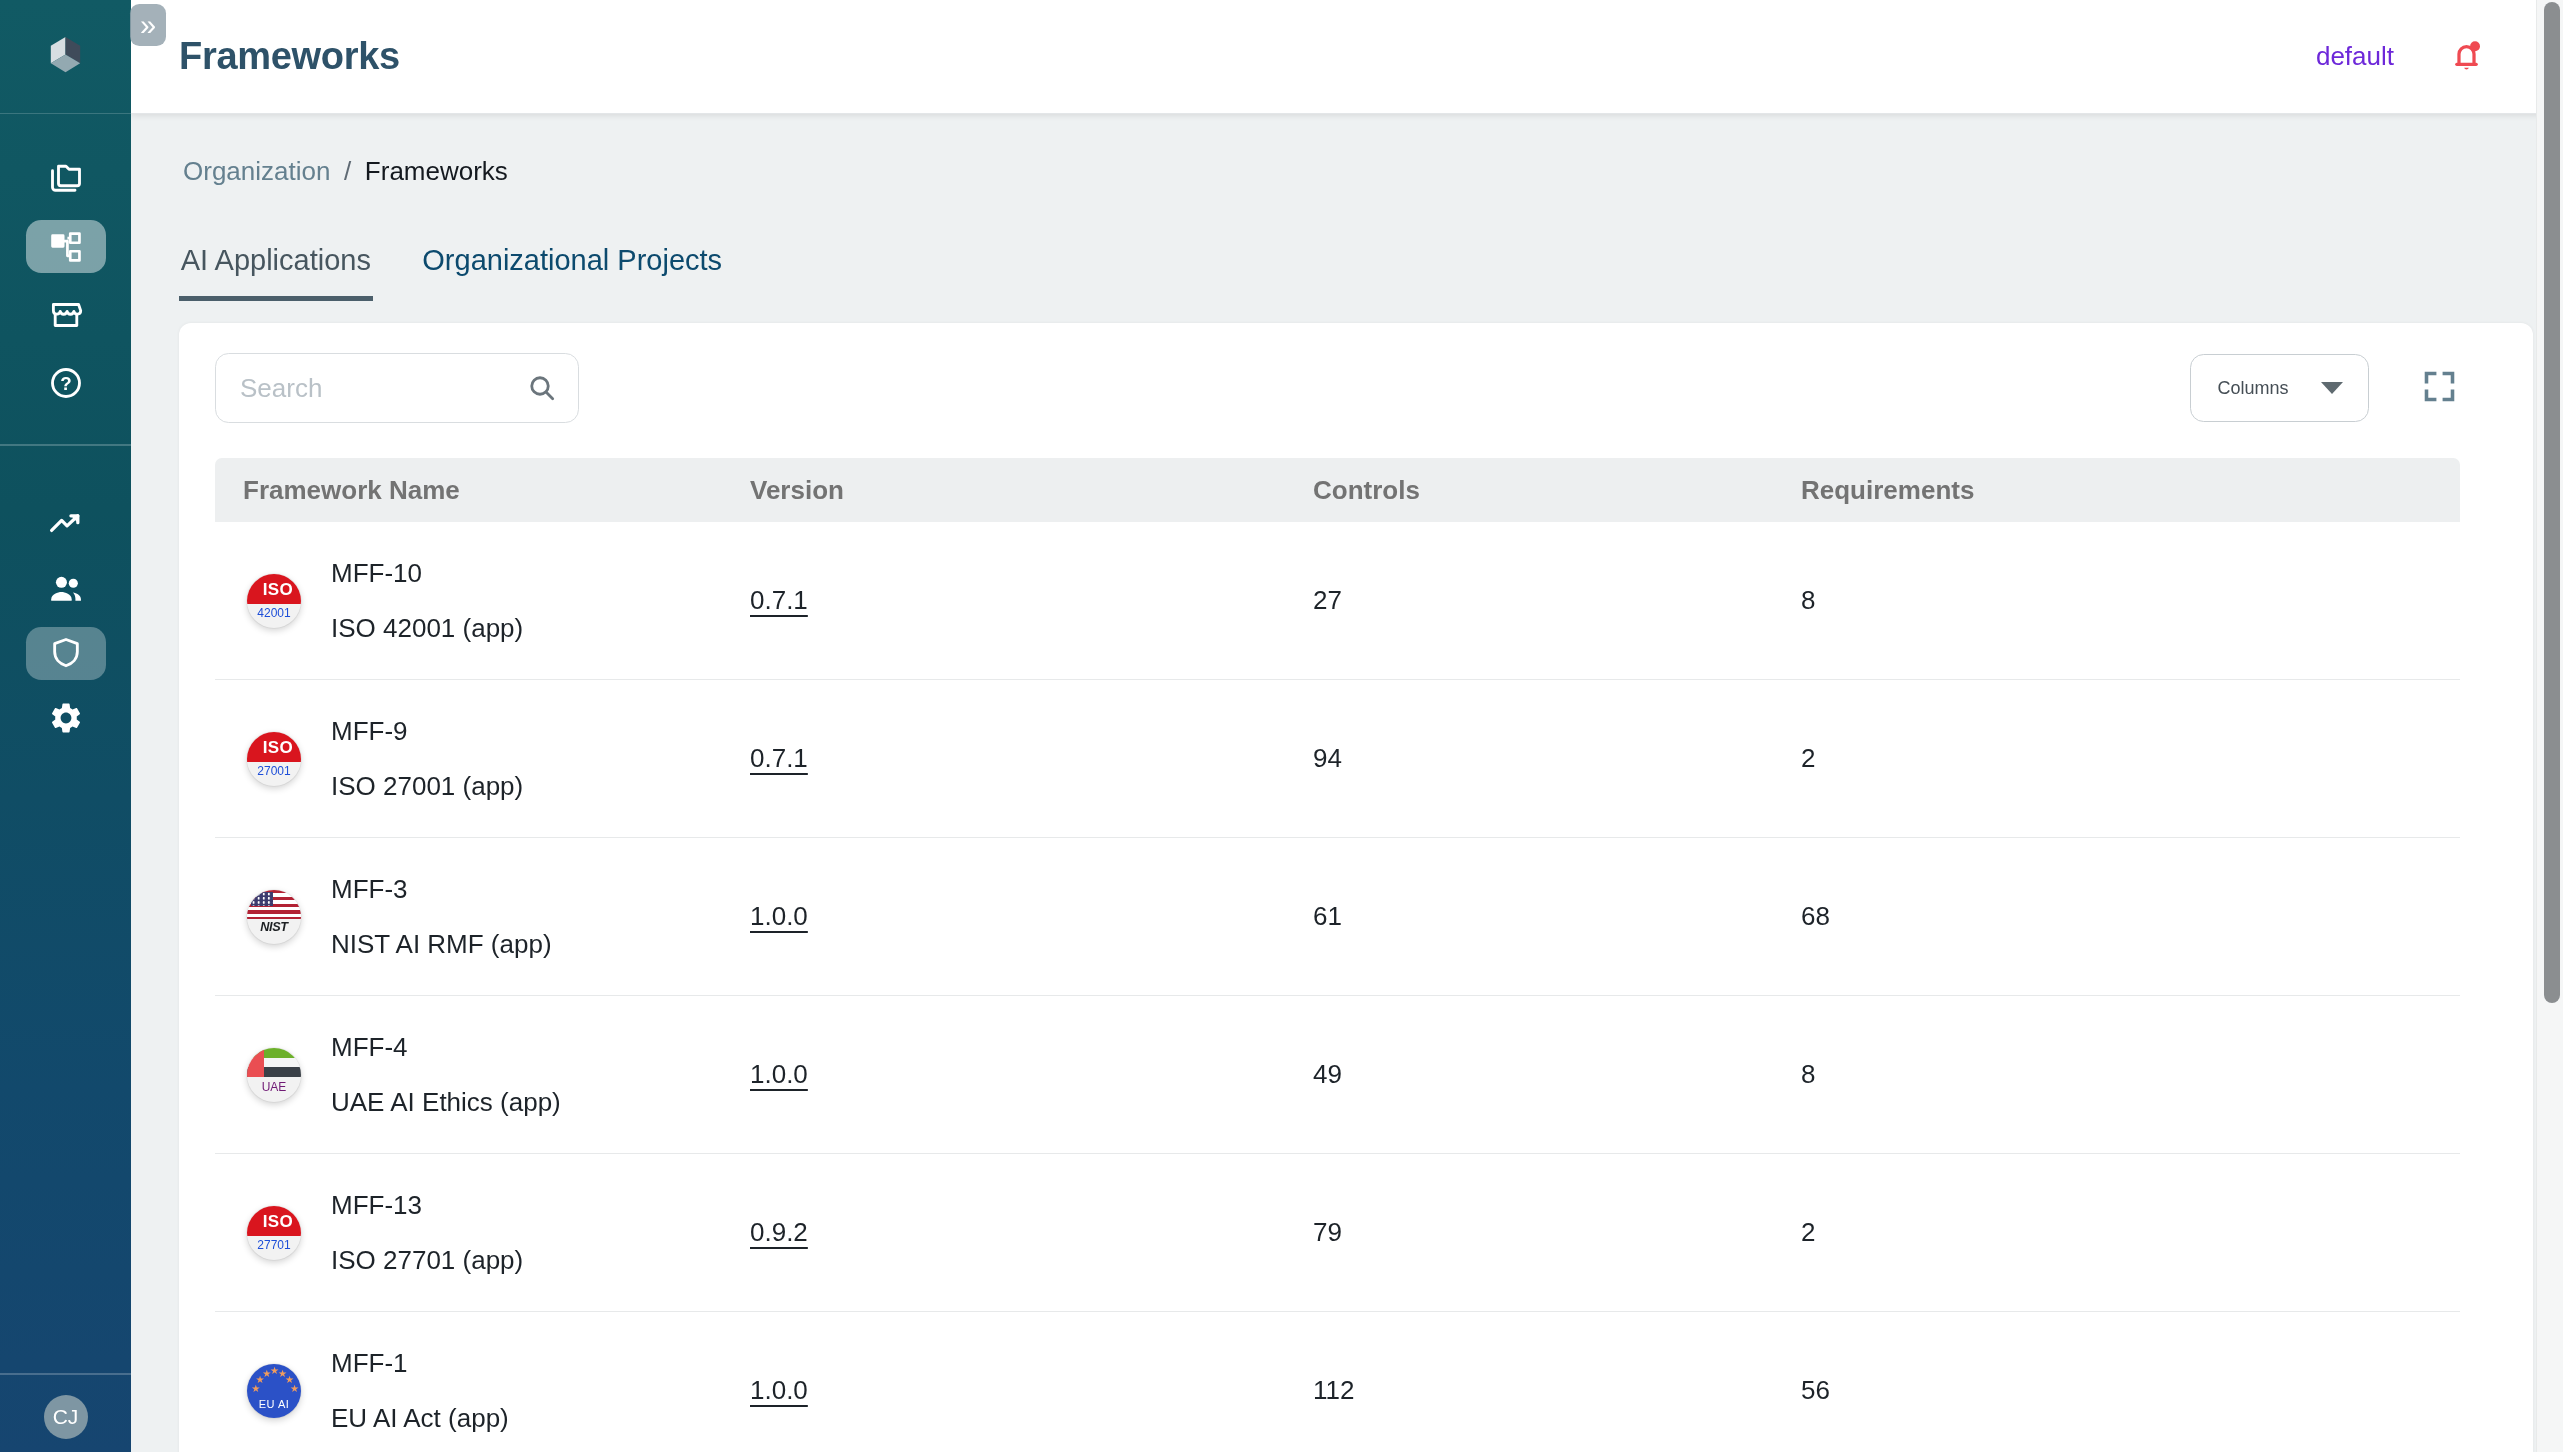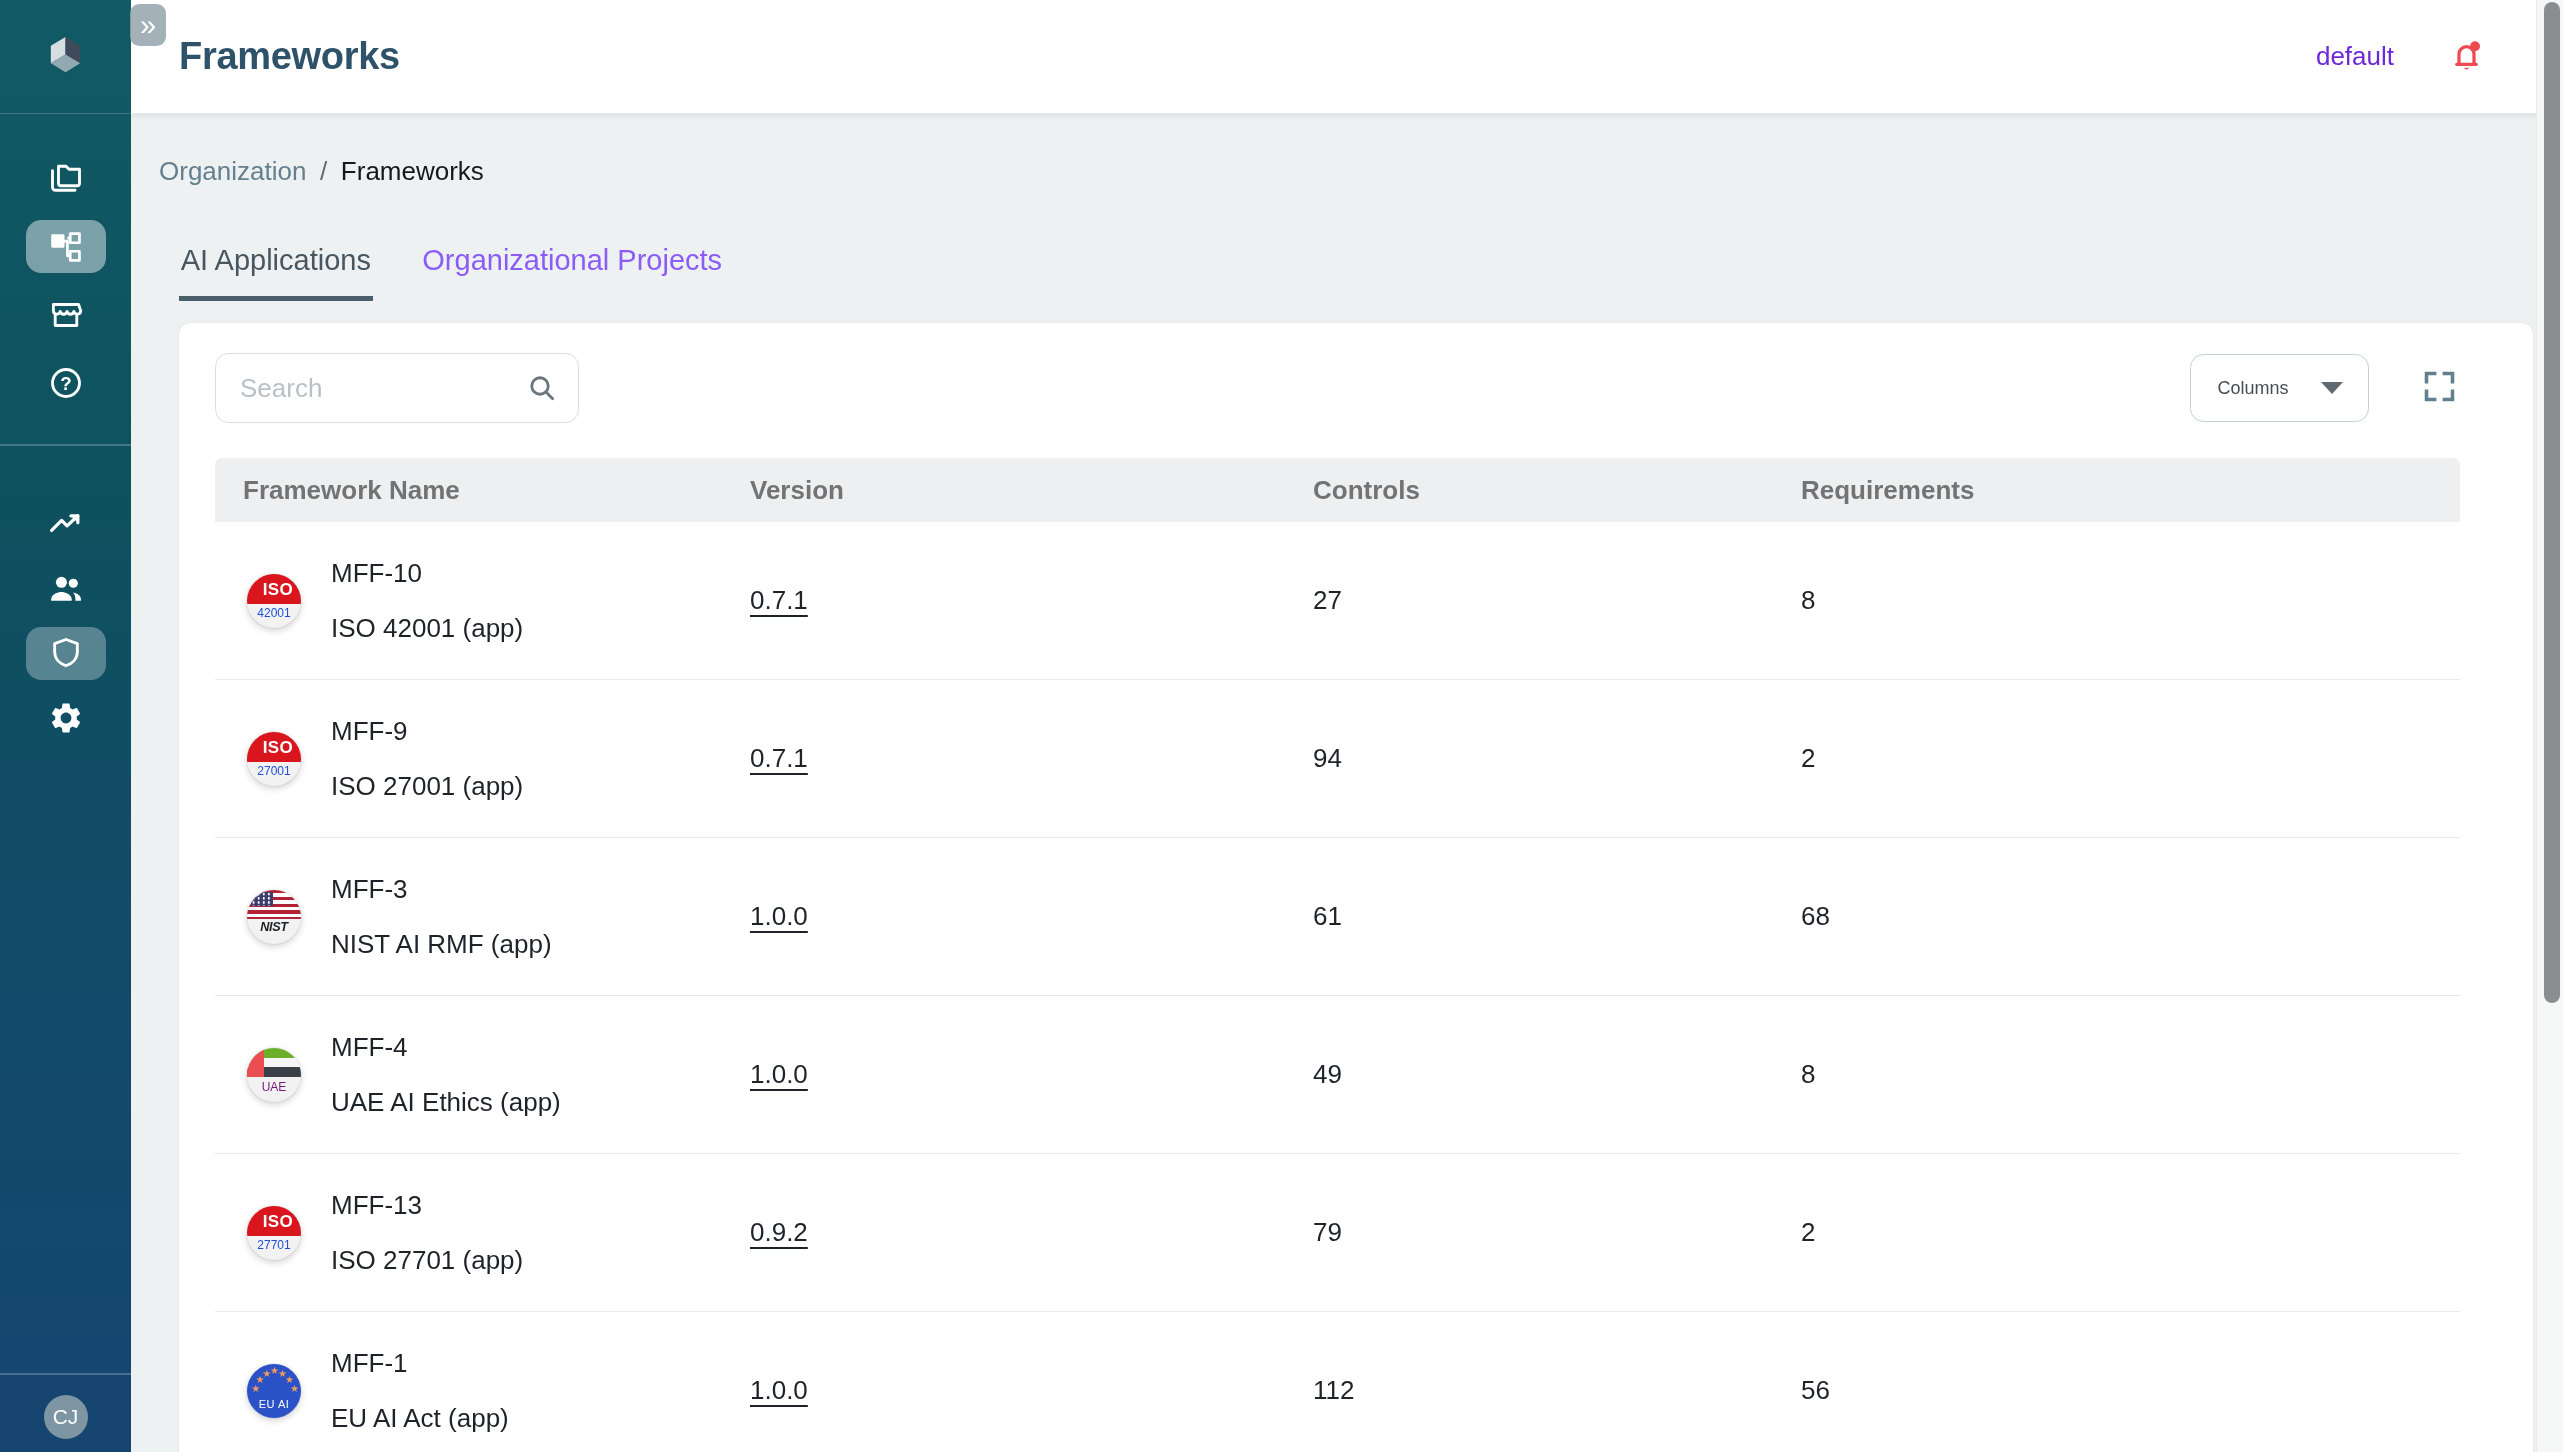--- a/index.html
+++ b/index.html
@@ -34,26 +34,26 @@
   .topbar { position:absolute; left:131px; top:0; right:0; height:114px; background:#fff;
     border-bottom:0.8px solid #e3e6e8; box-shadow:0 1.7px 6.8px rgba(0,0,0,.10);
     display:flex; align-items:center; padding:0 76px 0 48px; z-index:2; }
   .topbar h1 { flex:1; font-size:38px; font-weight:700; color:#2e5269; letter-spacing:-0.3px; }
   .topbar-right { display:flex; align-items:center; gap:51px; }
   .org-name { font-size:26px; color:#6d28d9; }
   .bell-btn { background:none; border:none; cursor:pointer; width:42px; height:42px; }
 
   
   .content { position:absolute; left:131px; top:114px; right:0; bottom:0; }
-  .breadcrumb { margin:42px 0 0 28px; font-size:26px; display:flex; gap:13.6px; align-items:baseline; }
+  .breadcrumb { margin:42px 0 0 52px; font-size:26px; display:flex; gap:13.6px; align-items:baseline; }
   .crumb-link { color:#64808f; text-decoration:none; cursor:pointer; }
   .crumb-sep { color:#5f6a74; }
   .crumb-current { color:#14191f; }
   .tabs { margin:57px 0 0 48px; display:flex; gap:48px; }
-  .tab { background:none; border:none; font-size:29px; color:#8b5cf6; padding:0 1.7px 18.6px 1.7px;
+  .tab { background:none; border:none; font-size:29px; color:#0c4a6e; padding:0 1.7px 18.6px 1.7px;
     cursor:pointer; border-bottom:5.1px solid transparent; }
   .tab.active { color:#47565f; border-bottom-color:#4b5f6b; }
 
   .card { margin:22px 30.5px 0 48px; background:#fff; border-radius:12px 12px 0 0;
     box-shadow:0 0.8px 3.4px rgba(0,0,0,.06); padding:30.5px 36px 0 36px; min-height:1127px; }
 
   .toolbar { width:2245px; display:flex; justify-content:space-between; align-items:center; margin-bottom:35px; }
   .search-box { position:relative; width:364px; height:70px; }
   .search-box input { width:100%; height:100%; border:1.7px solid #d9dde0; border-radius:13.6px;
     font-size:26px; padding:0 72px 0 24px; color:#333; outline:none; font-family:inherit; }

